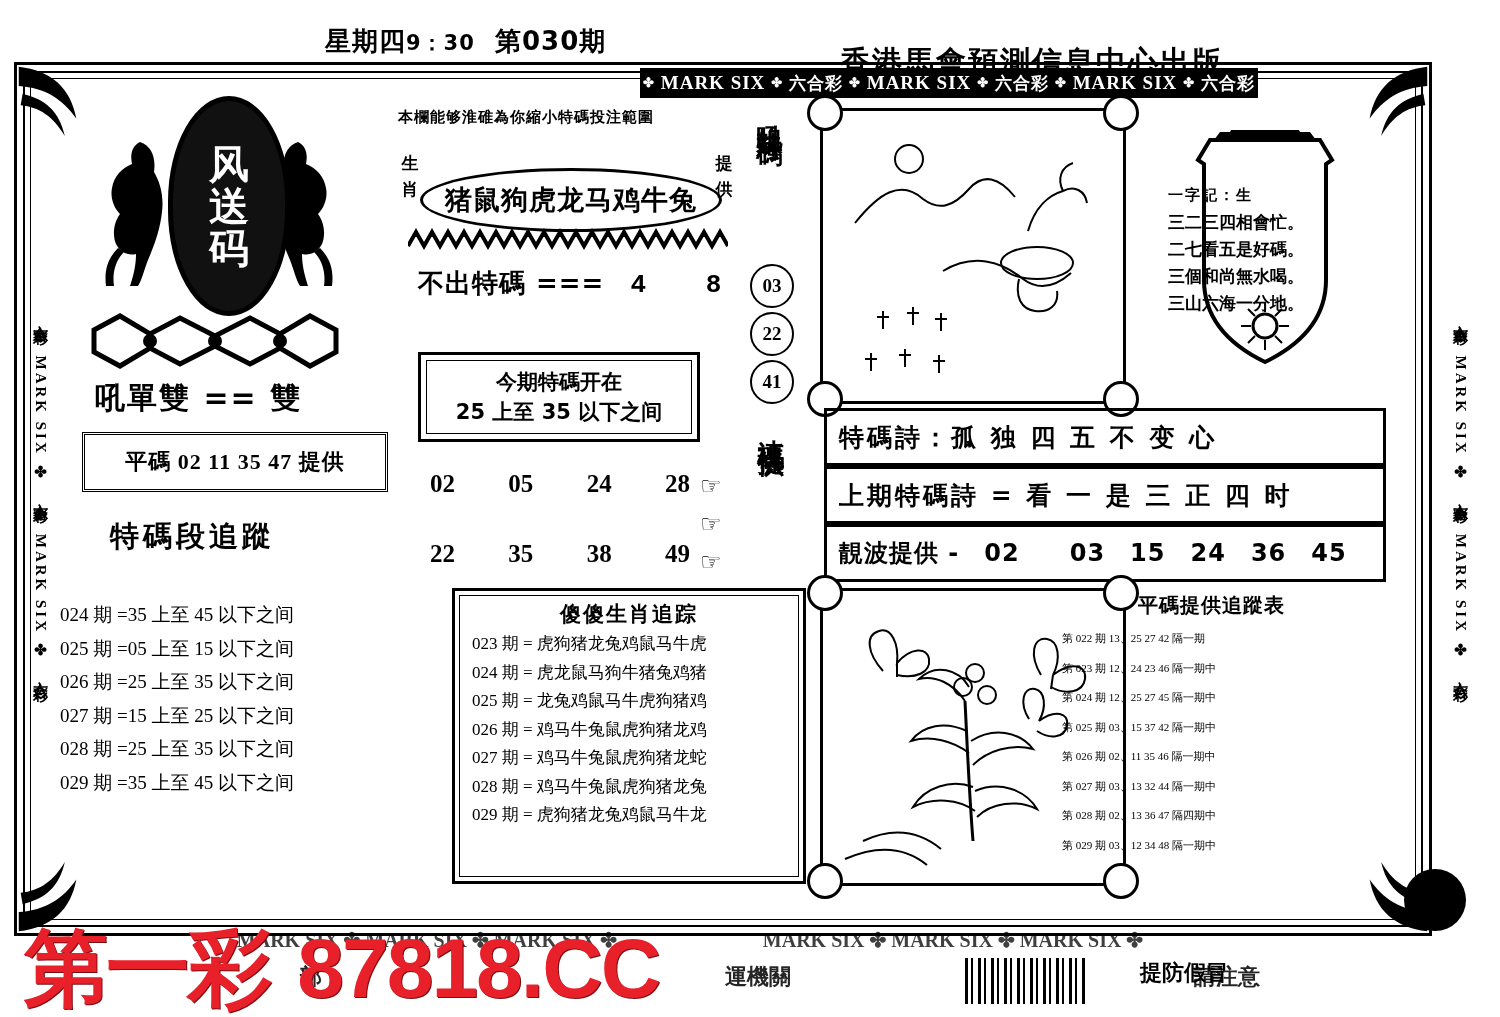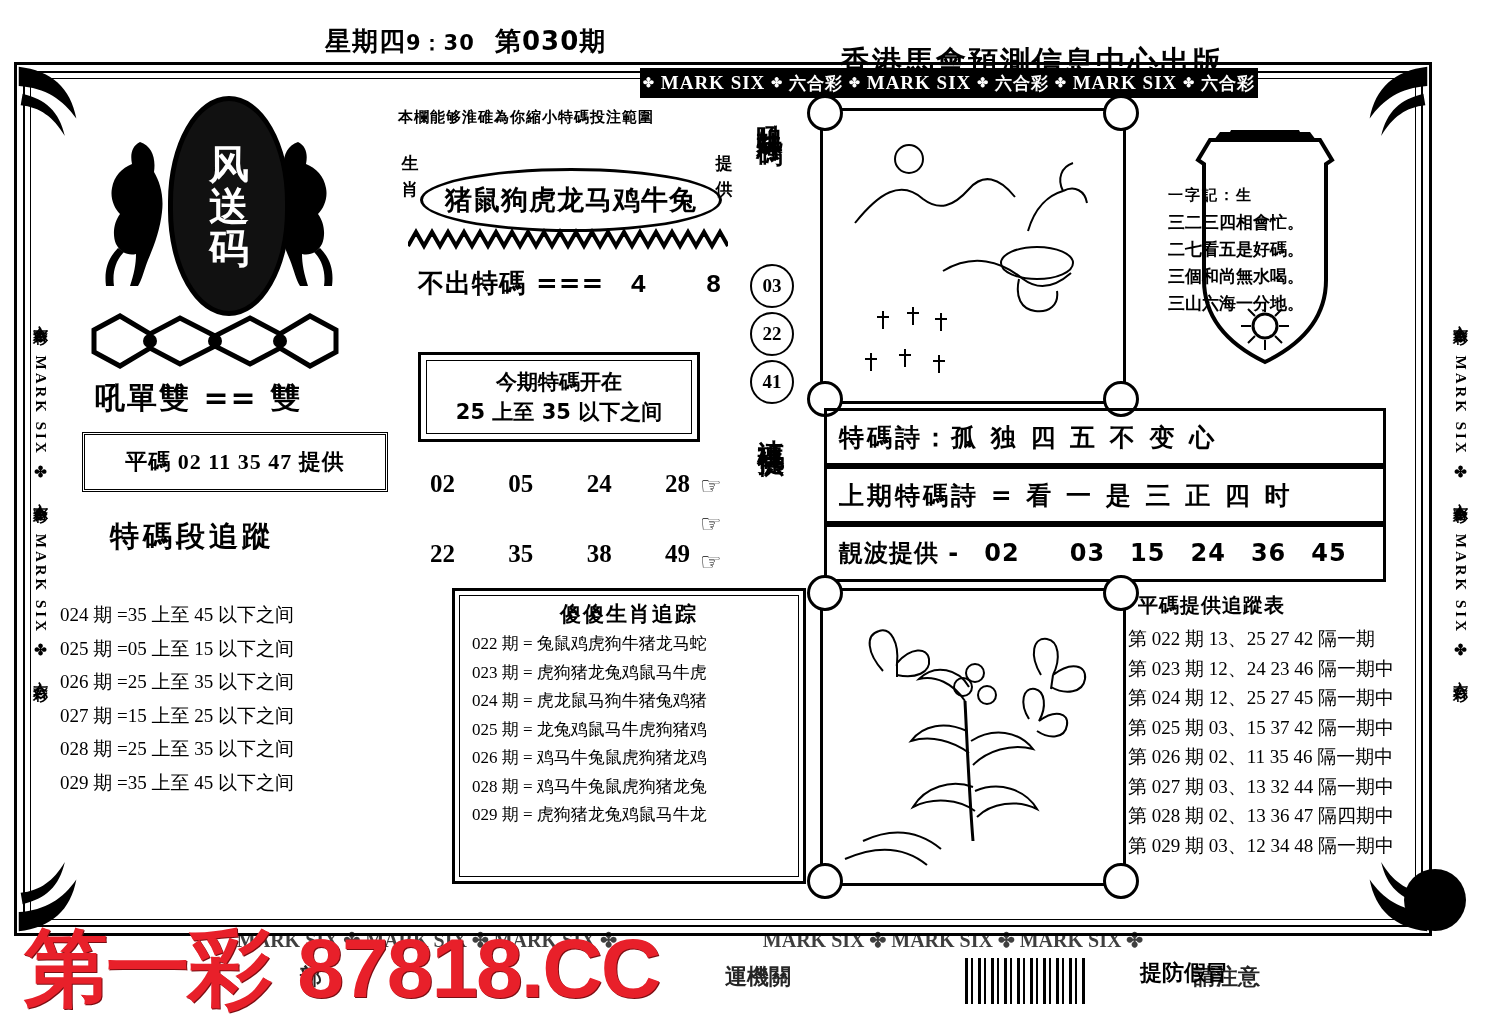--- a/index.html
+++ b/index.html
@@ -134,21 +134,21 @@
   
   .poem{position:absolute;left:824px;border:3px solid #000;display:flex;align-items:center;}
   .poem .t{padding-left:12px;font-size:25px;font-weight:bold;letter-spacing:3px;white-space:nowrap;}
   .poem1{top:408px;width:556px;height:52px;}
   .poem2{top:466px;width:556px;height:52px;}
   .poem3{top:524px;width:556px;height:52px;}
   .poem3 .t{letter-spacing:1px;font-size:24px;}
 
   
   .tbl-title{position:absolute;left:1138px;top:592px;font-size:20px;font-weight:bold;letter-spacing:1px;}
-  .tbl{position:absolute;left:1128px;top:624px;width:280px;font-size:19px;line-height:29.5px;font-family:"Liberation Serif",serif;}
+  .tbl{position:absolute;left:1062px;top:624px;width:280px;font-size:11px;line-height:29.5px;font-family:"Liberation Serif",serif;}
   .tbl div{white-space:nowrap;}
 
   
   .wm-red{
     position:absolute;left:24px;top:912px;font-size:84px;font-weight:bold;color:#e8202a;
     font-family:"DejaVu Sans",sans-serif;letter-spacing:-2px;
     text-shadow:1px 1px 0 #7a0d12;
   }
   .wm-red .dom{font-family:"Liberation Sans",sans-serif;}
   .bottom-band{
@@ -286,25 +286,25 @@
   <div class="mid-nums mid-nums2">
     <span>22</span>
     <span>35</span>
     <span>38</span>
     <span>49</span>
   </div>
 
   <div class="zodiac-track">
     <div class="inner">
       <div class="zt-title">傻傻生肖追踪</div>
-      <div class="zt-row">022 期 = 兔鼠鸡虎狗牛猪龙马蛇</div>
       <div class="zt-row">023 期 = 虎狗猪龙兔鸡鼠马牛虎</div>
       <div class="zt-row">024 期 = 虎龙鼠马狗牛猪兔鸡猪</div>
       <div class="zt-row">025 期 = 龙兔鸡鼠马牛虎狗猪鸡</div>
       <div class="zt-row">026 期 = 鸡马牛兔鼠虎狗猪龙鸡</div>
+      <div class="zt-row">027 期 = 鸡马牛兔鼠虎狗猪龙蛇</div>
       <div class="zt-row">028 期 = 鸡马牛兔鼠虎狗猪龙兔</div>
       <div class="zt-row">029 期 = 虎狗猪龙兔鸡鼠马牛龙</div>
     </div>
   </div>
 
   <div class="vert-label">吼姐妹号碼</div>
   <div class="ball" style="top:264px;">03</div>
   <div class="ball" style="top:312px;">22</div>
   <div class="ball" style="top:360px;">41</div>
   <div class="vert-label2">連碼提供</div>

